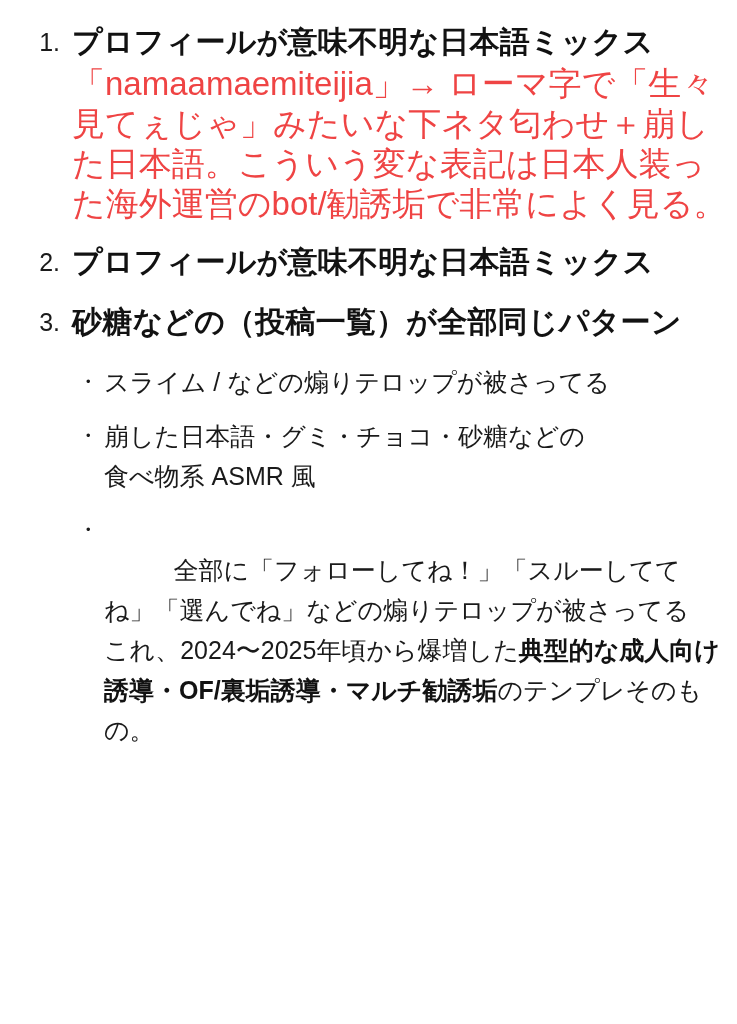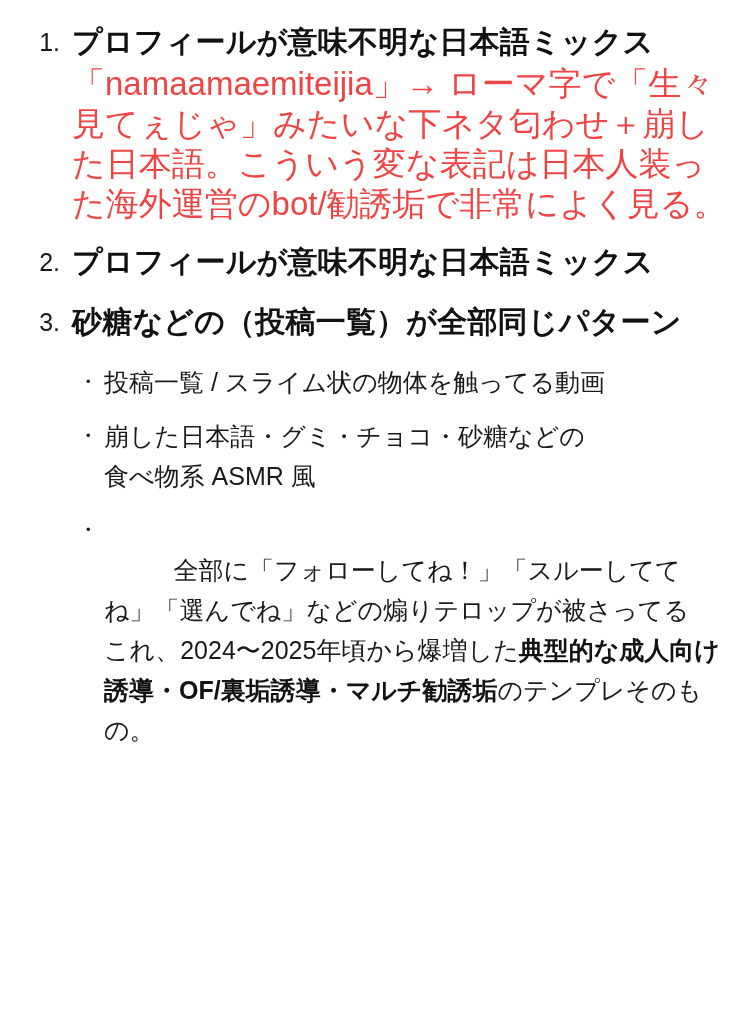--- a/index.html
+++ b/index.html
@@ -127,21 +127,21 @@
       </div>
     </li>
 
   </ol>
 
   <div class="bullets-wrap">
     <ul class="bullets">
 
       <li class="bullet-item">
         <div class="bullet-dot">・</div>
-        <div class="bullet-text">投稿一覧 / スライム状の物体を触ってる動画</div>
+        <div class="bullet-text">スライム / などの煽りテロップが被さってる</div>
       </li>
 
       <li class="bullet-item">
         <div class="bullet-dot">・</div>
         <div class="bullet-text">崩した日本語・グミ・チョコ・砂糖などの
 食べ物系 ASMR 風</div>
       </li>
 
       <li class="bullet-item">
         <div class="bullet-dot">・</div>

